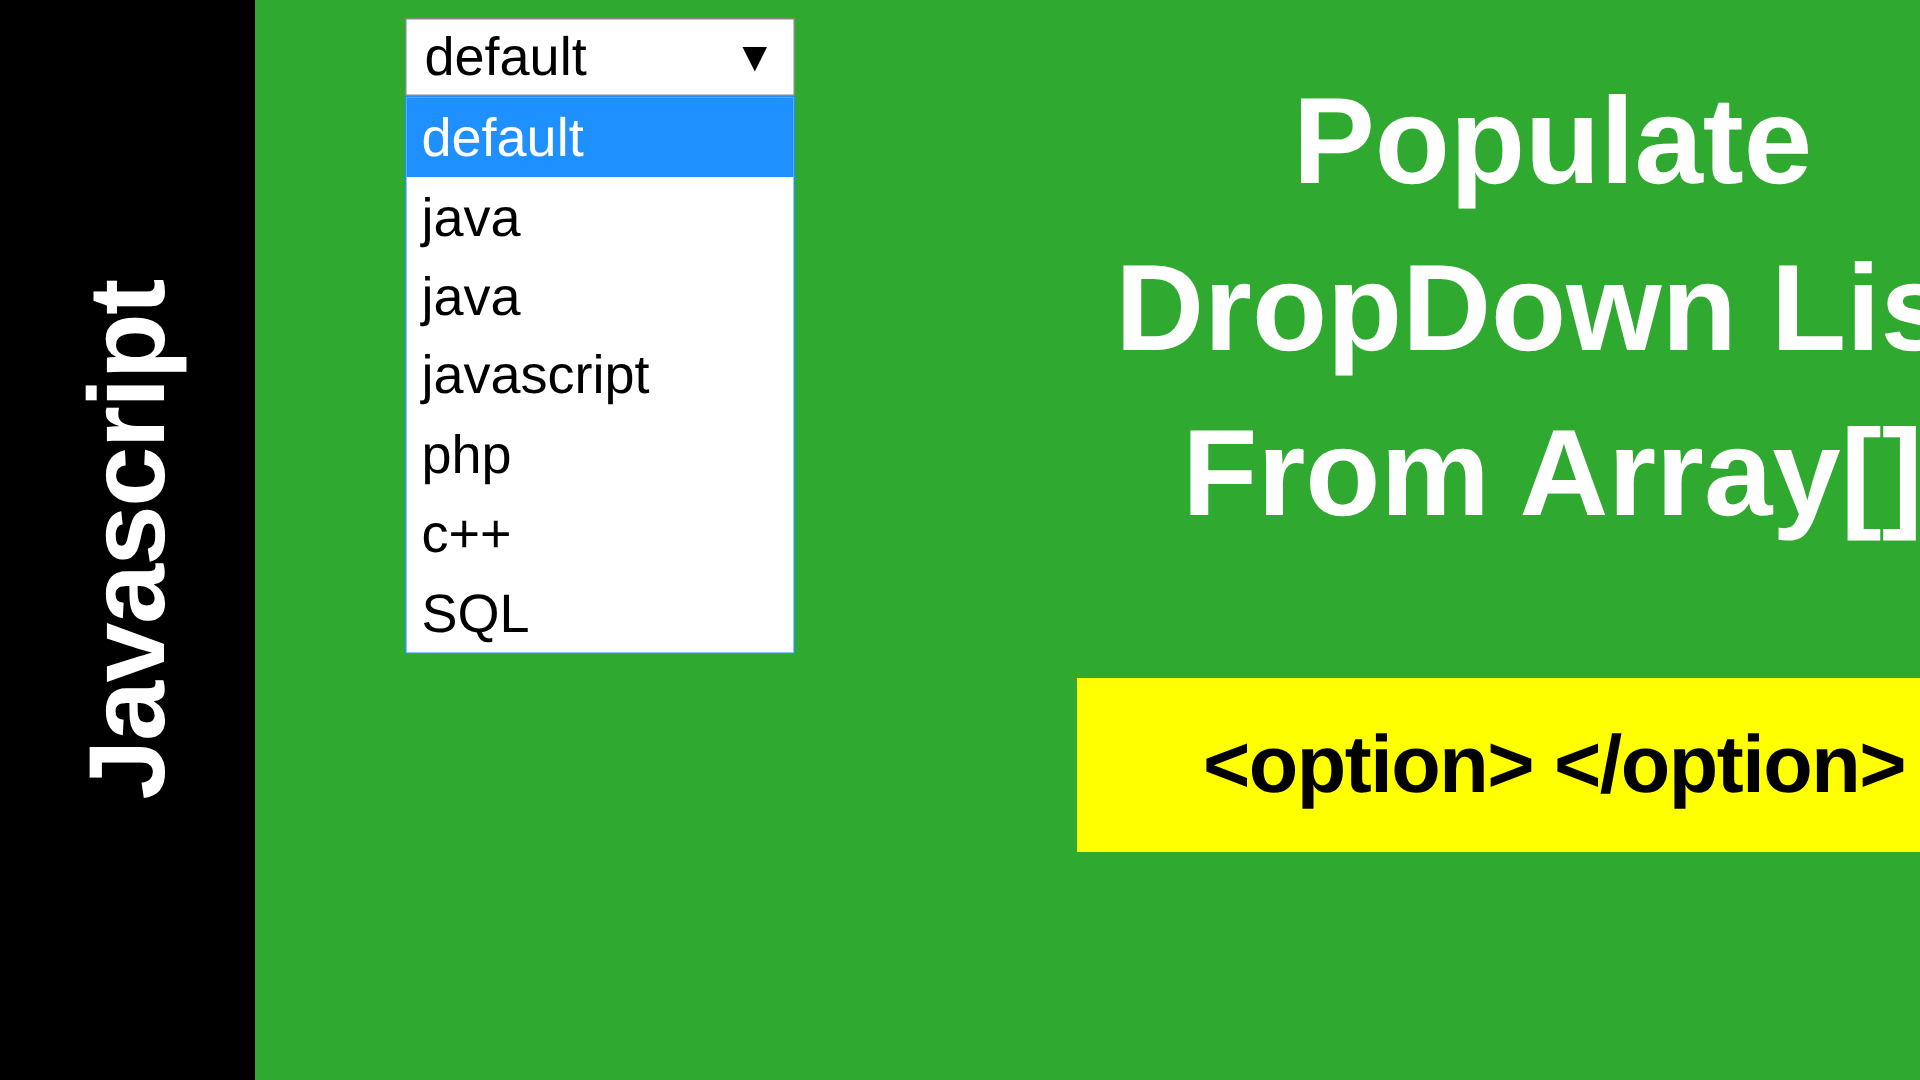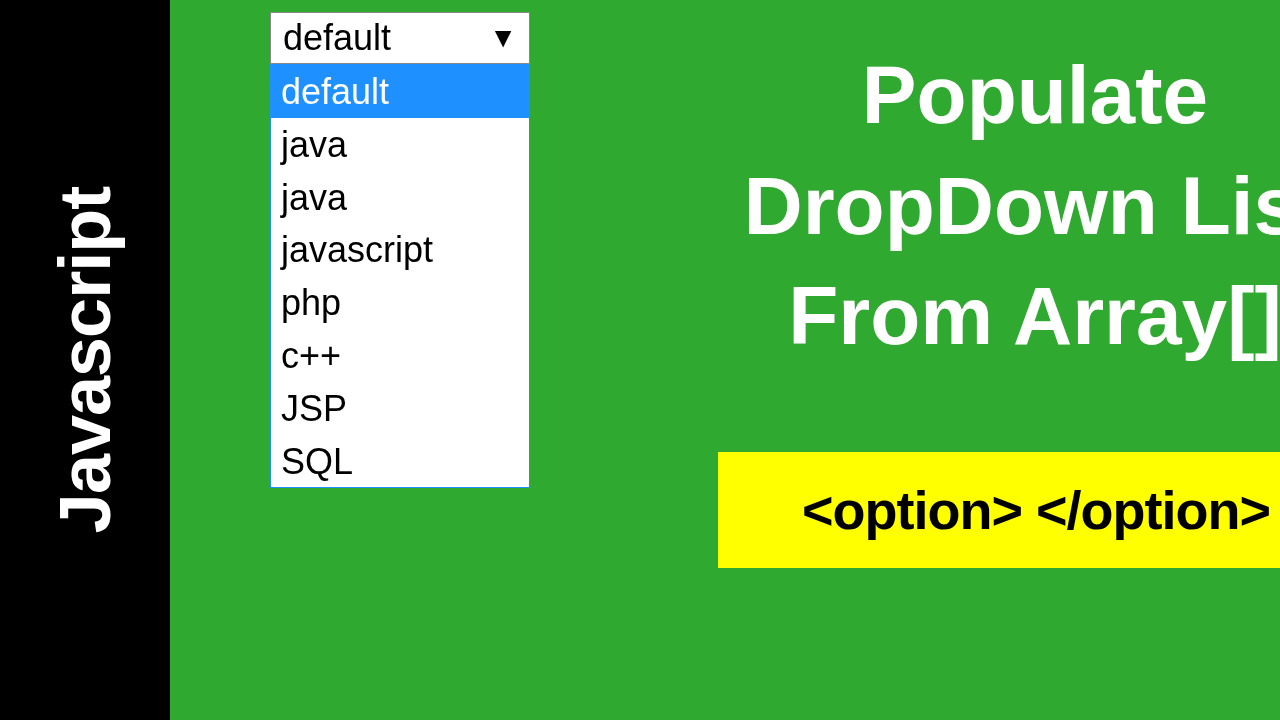--- a/index.html
+++ b/index.html
@@ -110,21 +110,20 @@
       <span>default</span>
       <span class="caret">▼</span>
     </div>
     <div class="options-panel" id="options-panel">
         <div class="option-item selected">default</div>
         <div class="option-item">java</div>
         <div class="option-item">java</div>
         <div class="option-item">javascript</div>
         <div class="option-item">php</div>
         <div class="option-item">c++</div>
-        <div class="option-item">JSP</div>
         <div class="option-item">SQL</div>
       </div>
   </div>
 
   <div class="title-block">
     <div>Populate</div>
     <div>DropDown List</div>
     <div>From Array[]</div>
   </div>
 

